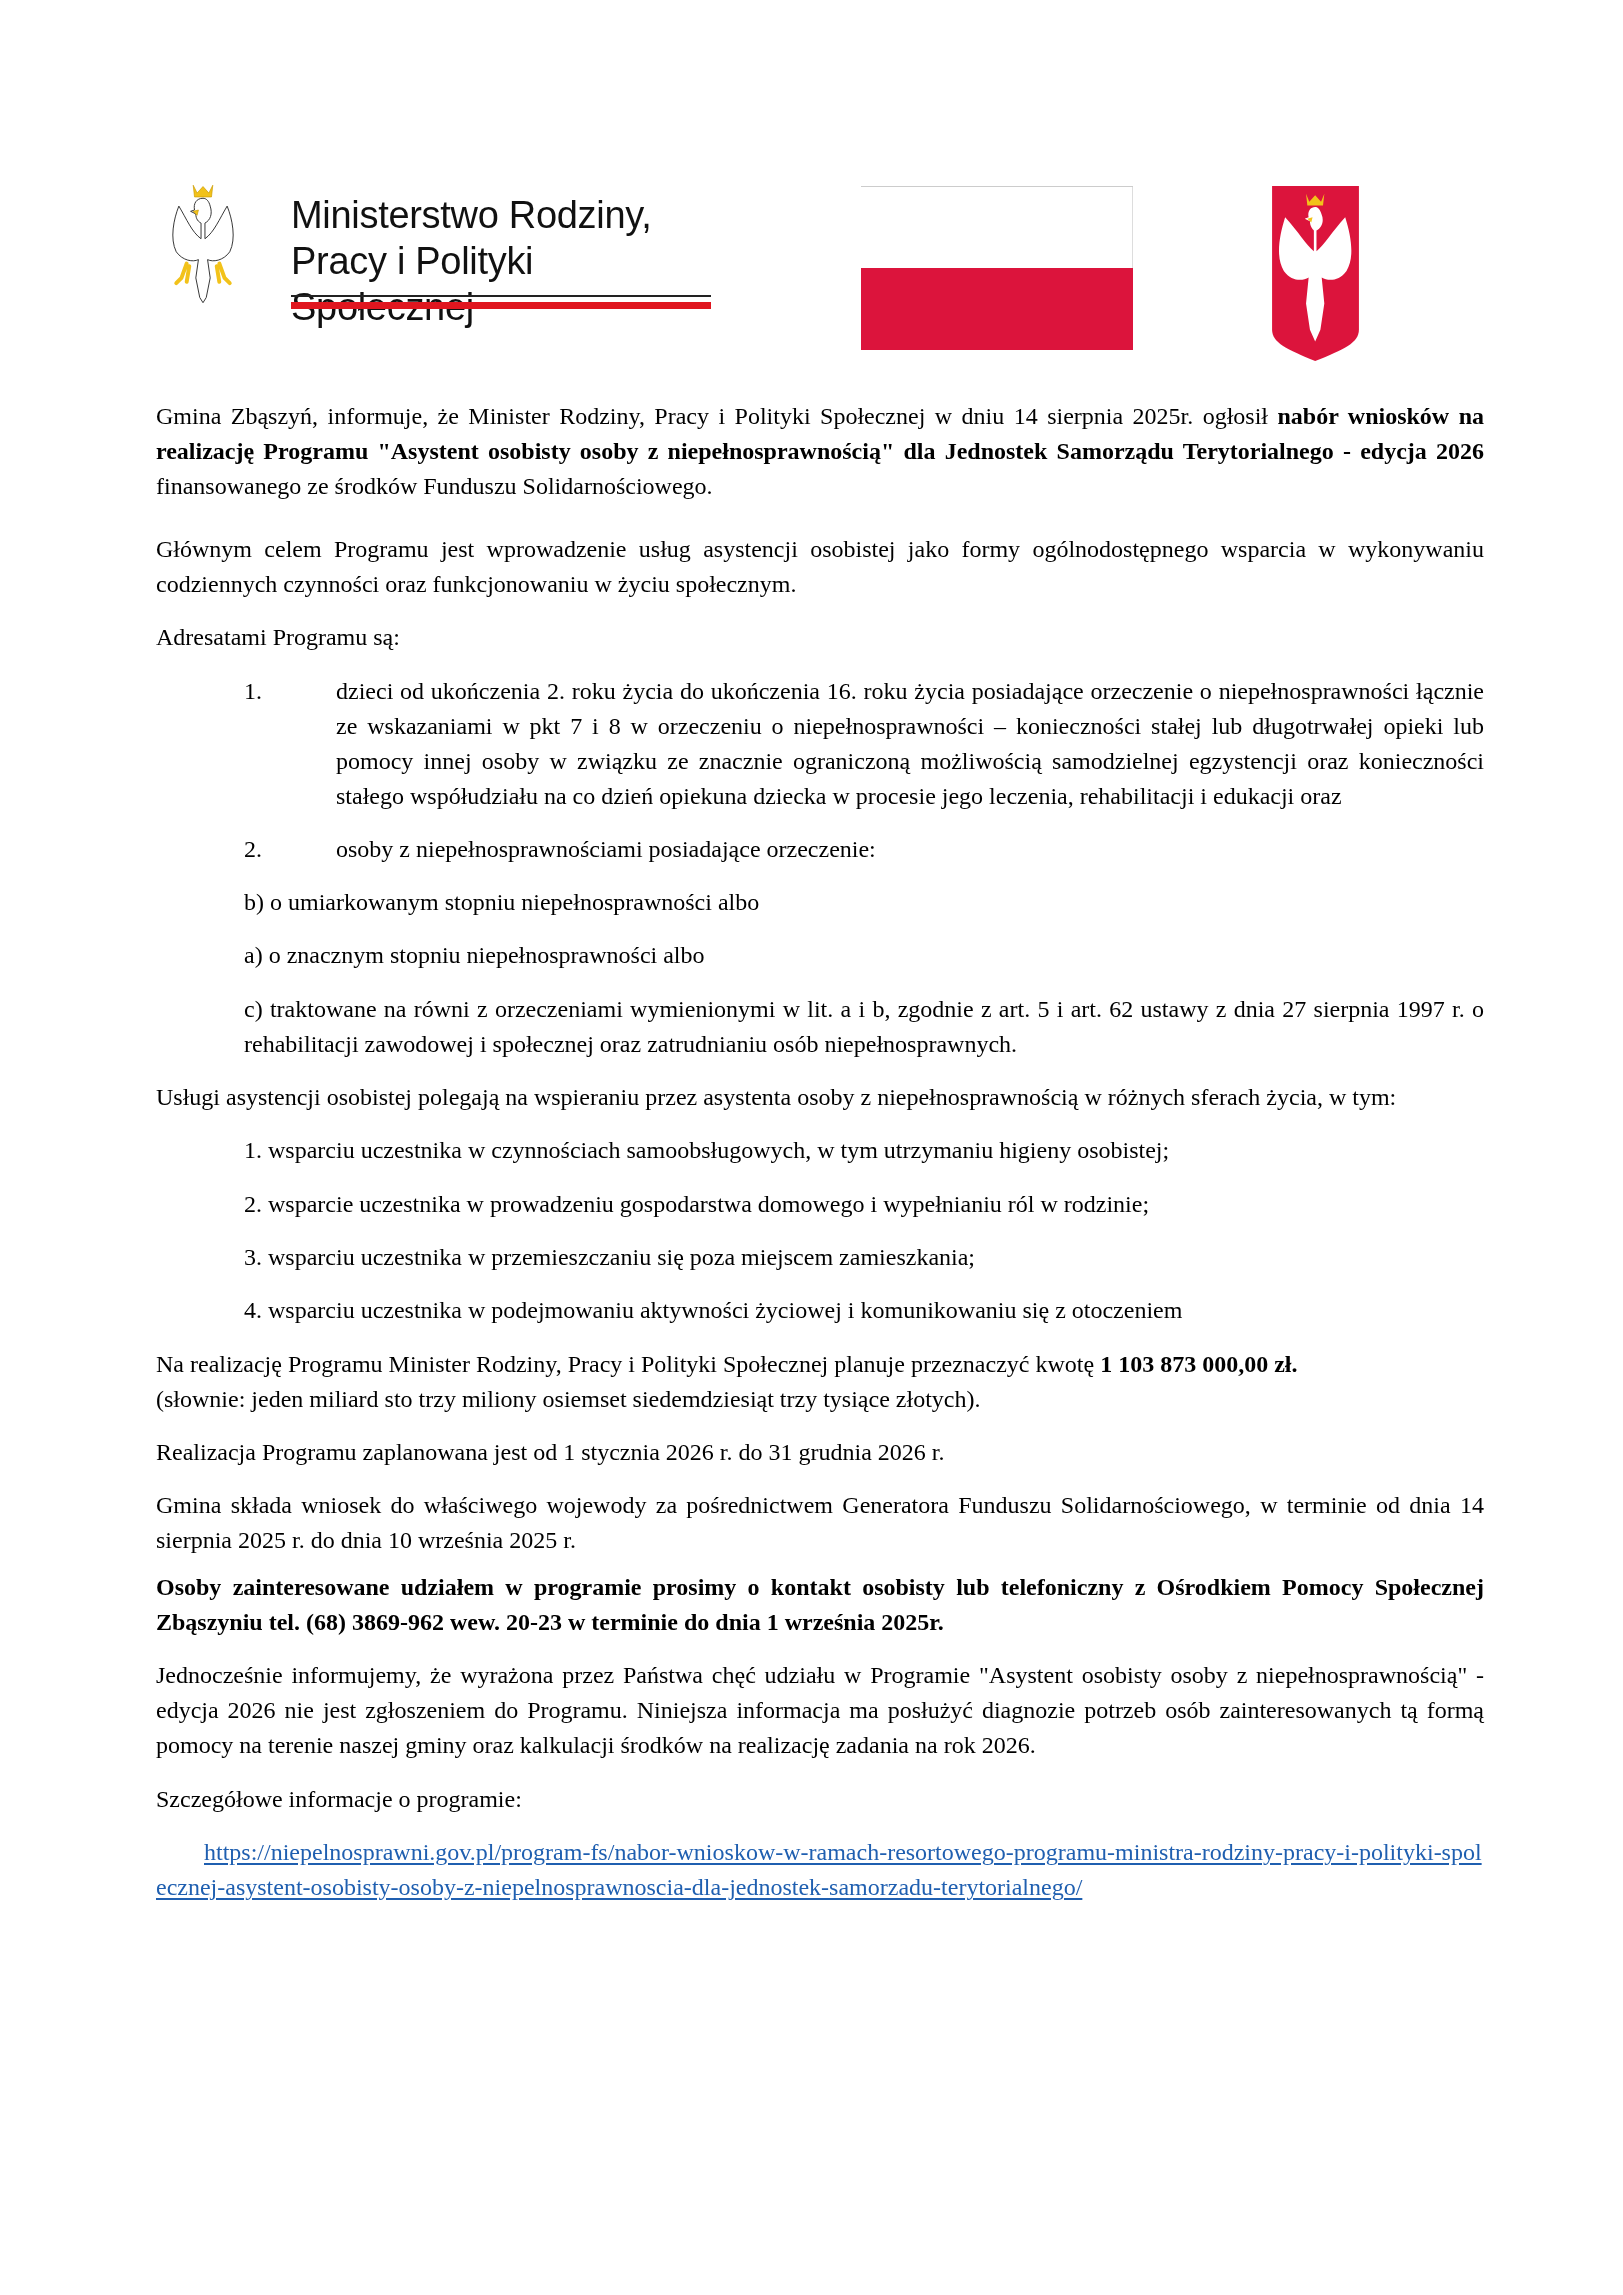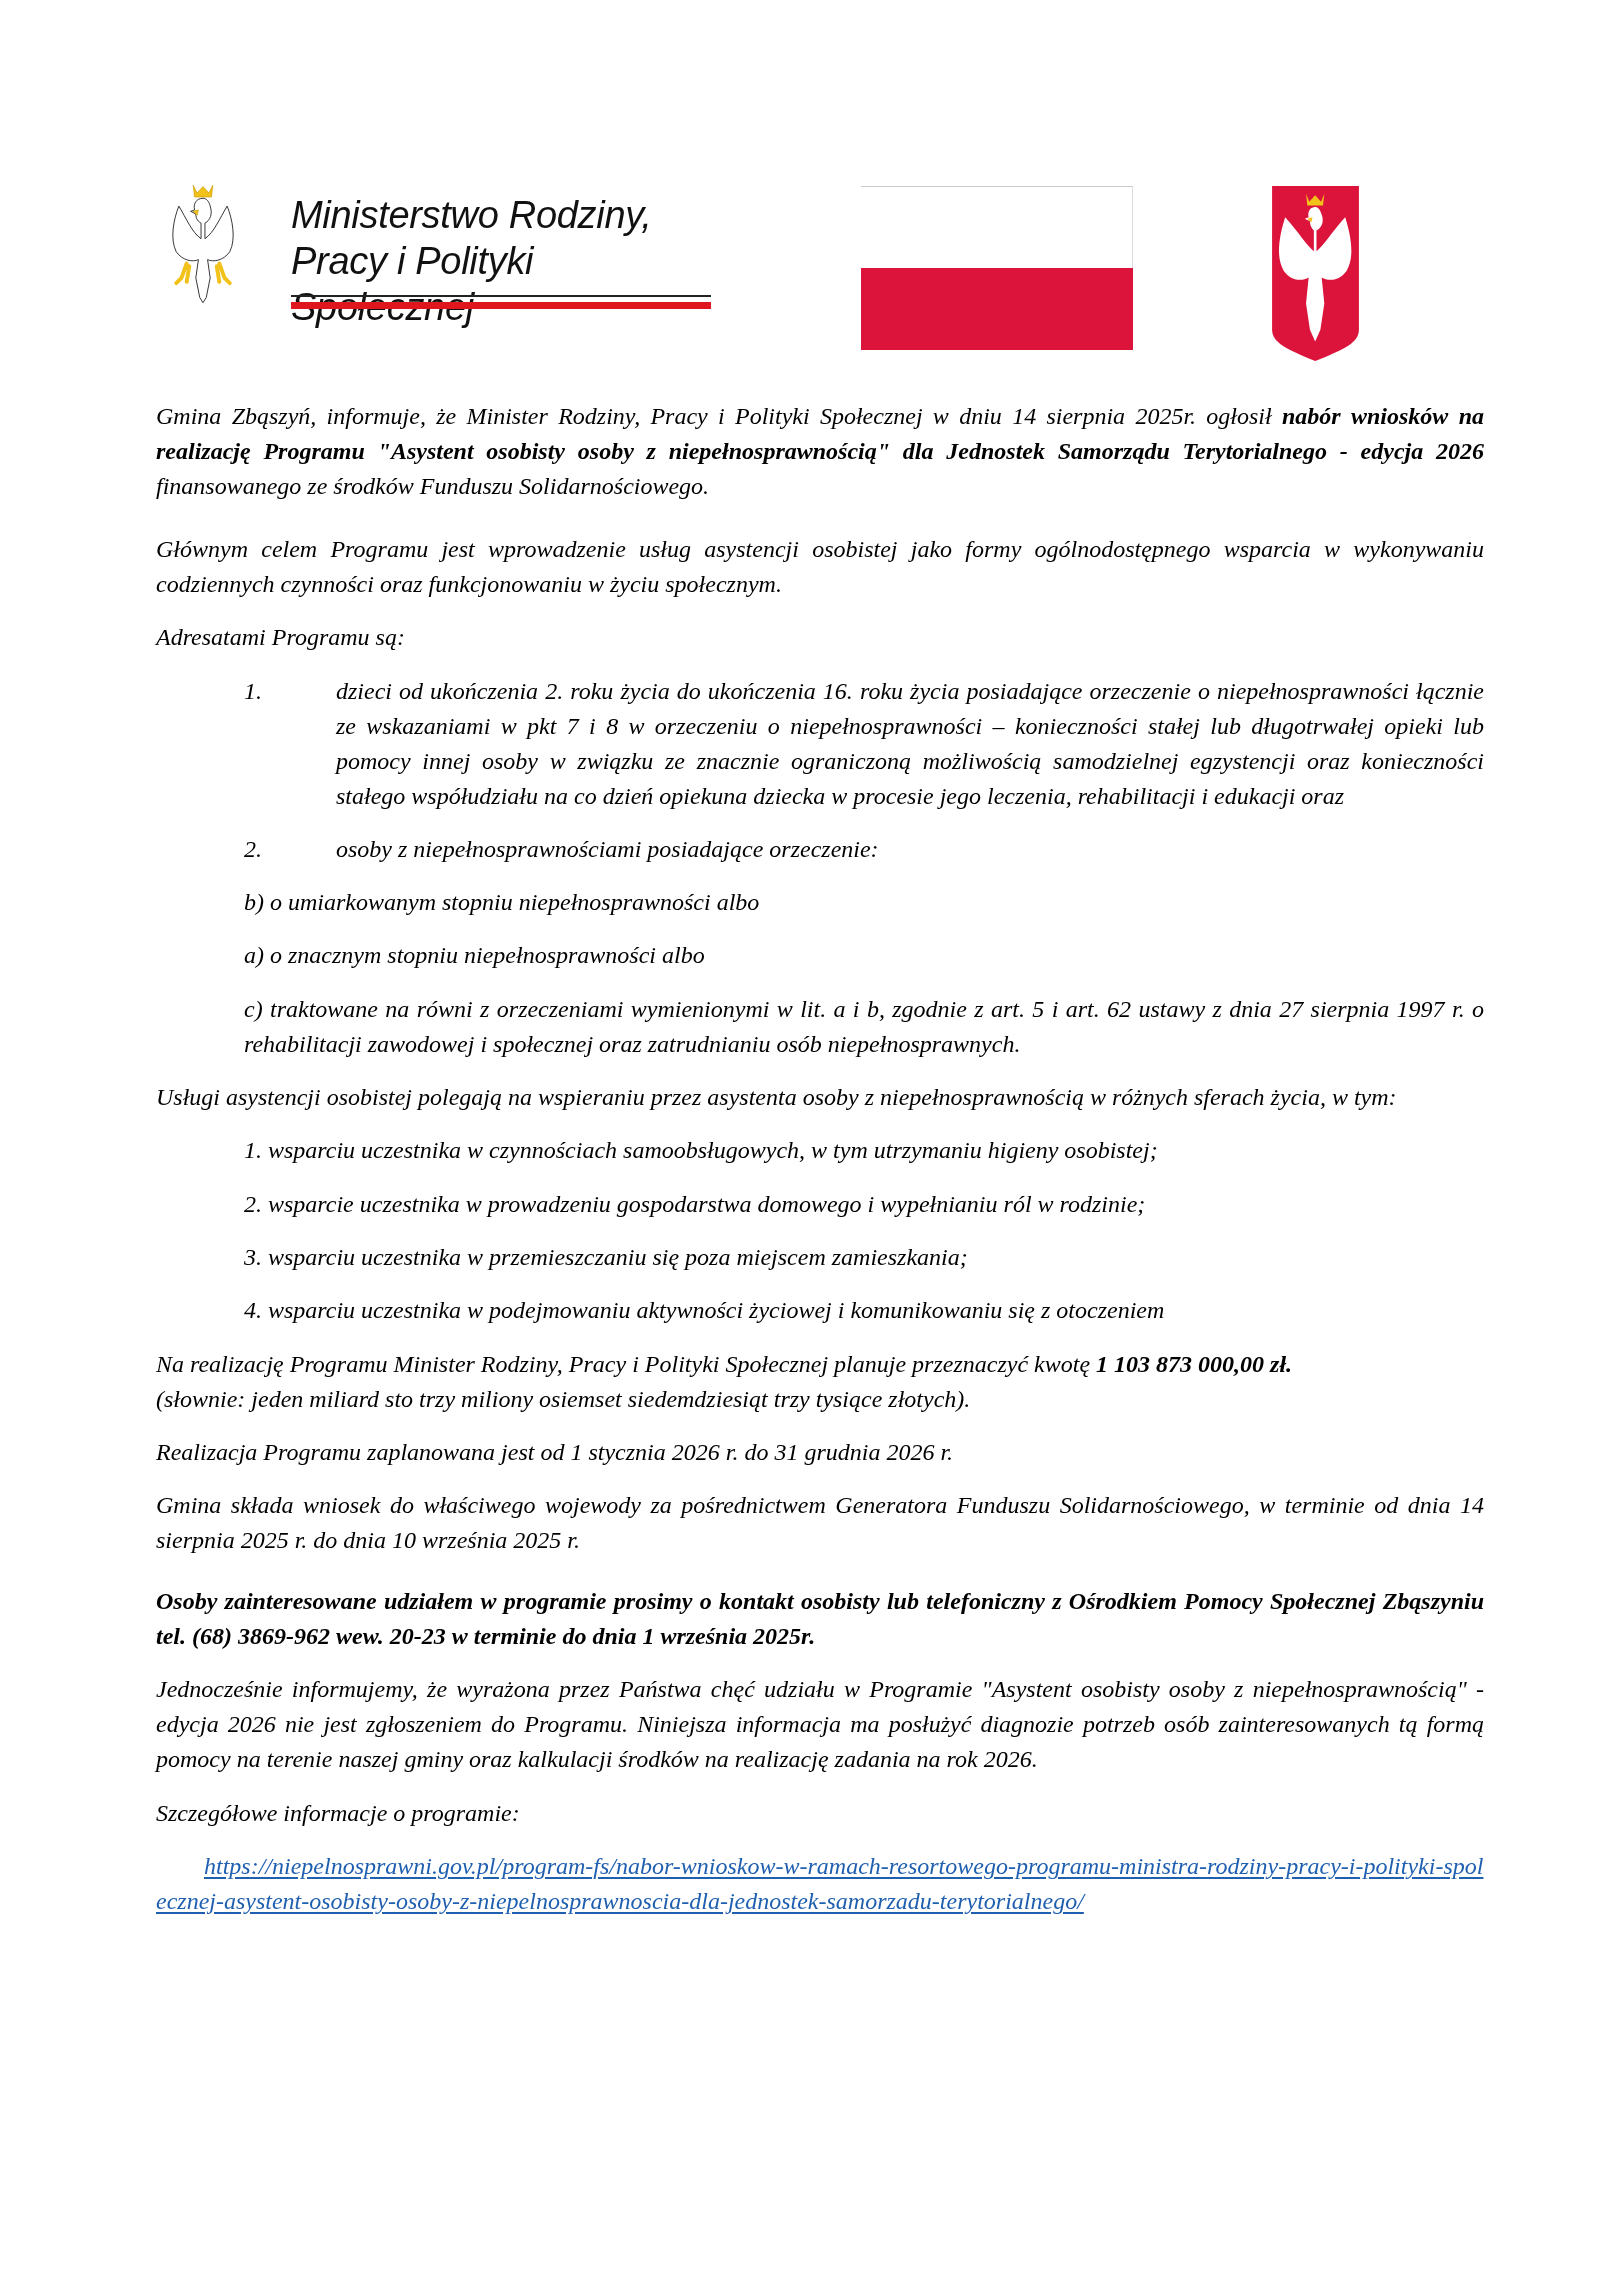--- a/index.html
+++ b/index.html
@@ -1,18 +1,18 @@
 <!DOCTYPE html>
 <html style="font-size:10.5px"><head>
 <meta charset="utf-8">
 <style>
   html, body { margin: 0; padding: 0; background: #ffffff; }
   body { width: 1623px; height: 2295px; position: relative; overflow: hidden;
          font-family: "Liberation Serif", "DejaVu Serif", serif; color: #000; }
-  .page { position: absolute; left: 0; top: 0; width: 1623px; height: 1992px; font-style: italic; }
+  .page { position: absolute; left: 0; top: 0; width: 1623px; height: 1992px; }
 
   
   .header { position: absolute; left: 0; top: 0; width: 1623px; height: 366px; }
   .ministry-logo { position: absolute; left: 167px; top: 180px; width: 550px; height: 131px; }
   .ministry-eagle { position: absolute; left: 0; top: 0; width: 72px; height: 124px; }
   .ministry-name { position: absolute; left: 124px; top: 11.8px; font-family: "Liberation Sans", "DejaVu Sans", sans-serif;
                    font-size: 38px; line-height: 46px; color: #111; letter-spacing: -0.3px; }
   .ministry-line-black { position: absolute; left: 124px; top: 115px; width: 420px; height: 2px; background: #222; }
   .ministry-line-red { position: absolute; left: 124px; top: 122px; width: 420px; height: 7.2px; background: #e0161f; }
 
@@ -22,21 +22,21 @@
   .flag .red { height: 82px; background: #dc143c; }
 
   .coat { position: absolute; left: 1272px; top: 186px; width: 87px; height: 175px; }
 
   
   .content { position: absolute; left: 156px; top: 399px; width: 1328px;
              font-size: 24px; line-height: 35px; }
   .p { margin: 0; text-align: justify; }
   .p.left { text-align: left; }
   .mt-s { margin-top: 18.3px; }
-  .mt-m { margin-top: 26px; }
+  .mt-m { margin-top: 12px; }
   .mt-l { margin-top: 28px; }
   b { font-weight: bold; }
 
   .indent { margin-left: 88px; }
   .num-item { display: flex; }
   .num-item .num { width: 92px; flex-shrink: 0; }
   .num-item .txt { flex: 1; text-align: justify; }
 
   .link { color: #1f5fb0; text-decoration: underline; text-decoration-thickness: 2px;
           text-underline-offset: 3.3px; word-break: break-all; margin-left: 48px; }

